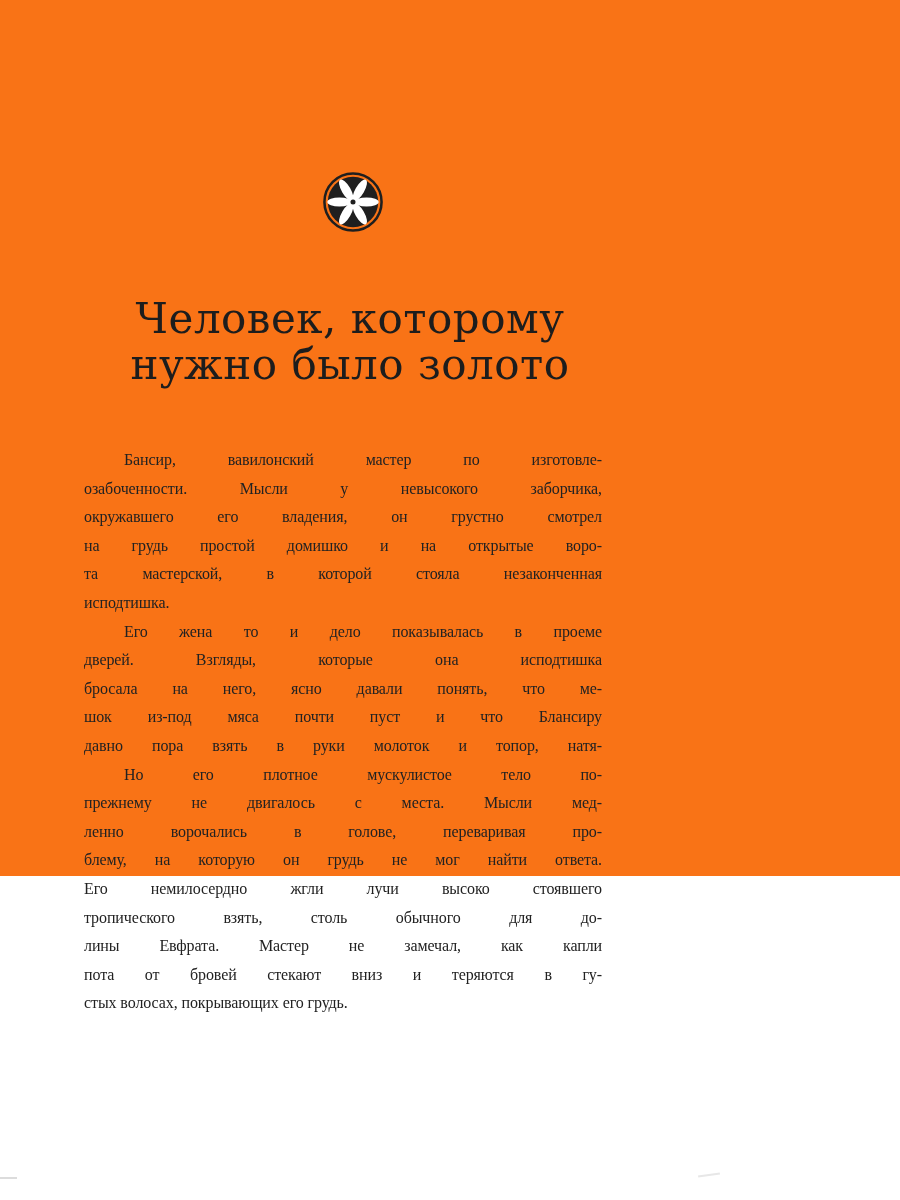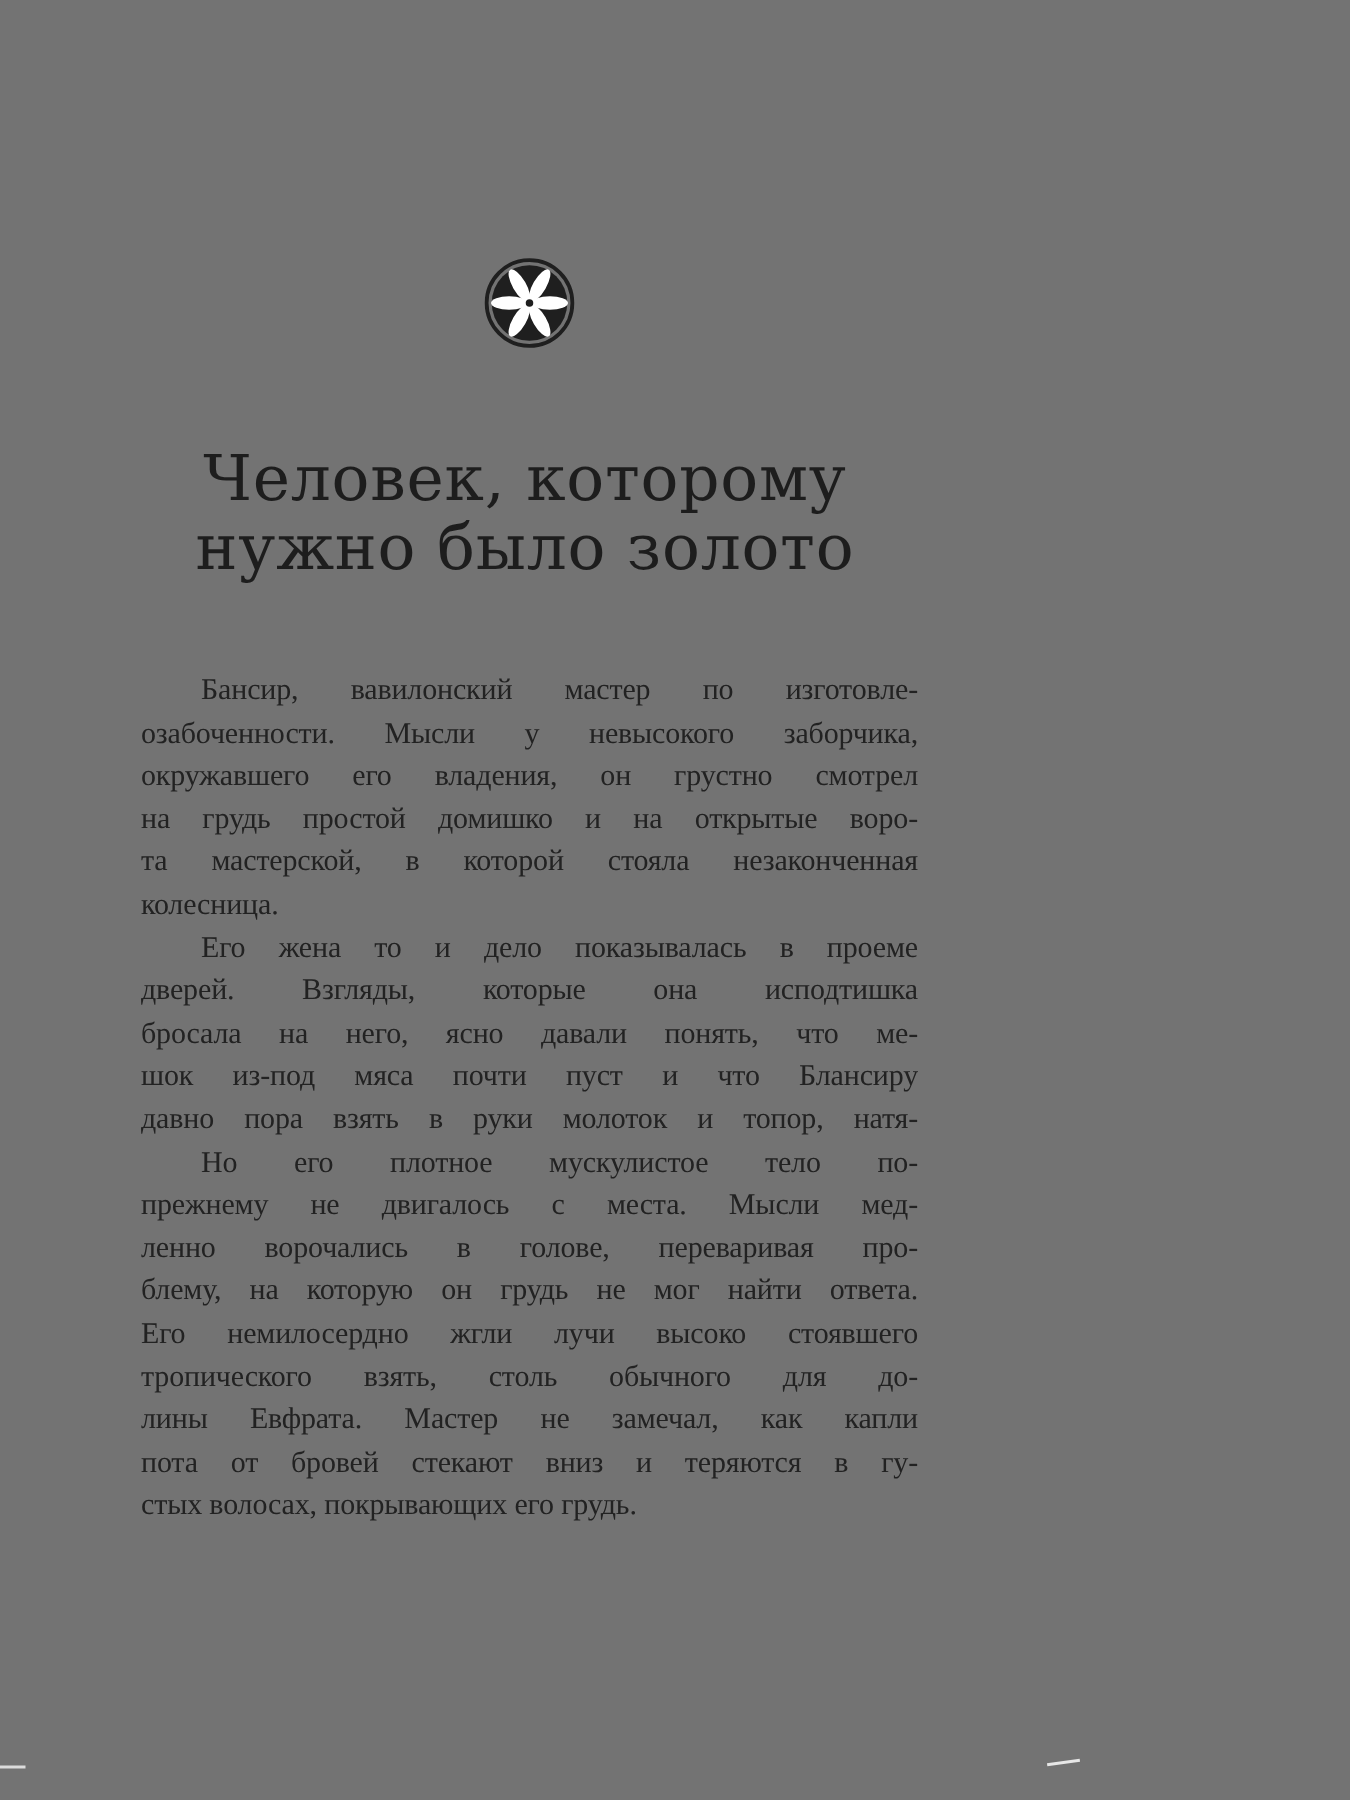--- a/index.html
+++ b/index.html
@@ -10,22 +10,22 @@
     width: 900px;
     height: 1200px;
     background: #ffffff;
     position: relative;
     overflow: hidden;
     font-family: "Liberation Serif", "DejaVu Serif", serif;
   }
   .page {
     position: absolute;
     left: 0; top: 0;
-    width: 900px; height: 1200px;
-    background: #737373;
+    width: 900px; height: 876px;
+    background: #f97316;
   }
   .ornament-wrap {
     position: absolute;
     left: 322px;
     top: 171px;
     width: 62px;
     height: 62px;
   }
   .chapter-title {
     position: absolute;
@@ -35,24 +35,24 @@
     text-align: center;
     font-family: "DejaVu Serif", "Liberation Serif", serif;
     font-size: 42px;
     line-height: 46px;
     font-weight: 400;
     color: #1d1d1d;
     letter-spacing: 0.5px;
   }
   .text-block {
     position: absolute;
-    left: 94px;
+    left: 84px;
     top: 446px;
     width: 518px;
-    font-size: 20px;
+    font-size: 16px;
     line-height: 28.6px;
     color: #222222;
     letter-spacing: -0.1px;
     font-family: Liberation Serif, serif;
   }
   .para {
     margin: 0;
     padding: 0;
   }
   .line {
@@ -120,21 +120,21 @@
     <span>нужно было золото</span>
   </h1>
 
   <div class="text-block" id="text-block">
       <div class="para">
         <div class="line first">Бансир, вавилонский мастер по изготовле-</div>
         <div class="line">озабоченности. Мысли у невысокого заборчика,</div>
         <div class="line">окружавшего его владения, он грустно смотрел</div>
         <div class="line">на грудь простой домишко и на открытые воро-</div>
         <div class="line">та мастерской, в которой стояла незаконченная</div>
-        <div class="line last">колесница.</div>
+        <div class="line last">исподтишка.</div>
       </div>
       <div class="para">
         <div class="line first">Его жена то и дело показывалась в проеме</div>
         <div class="line">дверей. Взгляды, которые она исподтишка</div>
         <div class="line">бросала на него, ясно давали понять, что ме-</div>
         <div class="line">шок из-под мяса почти пуст и что Блансиру</div>
         <div class="line">давно пора взять в руки молоток и топор, натя-</div>
       </div>
       <div class="para">
         <div class="line first">Но его плотное мускулистое тело по-</div>

